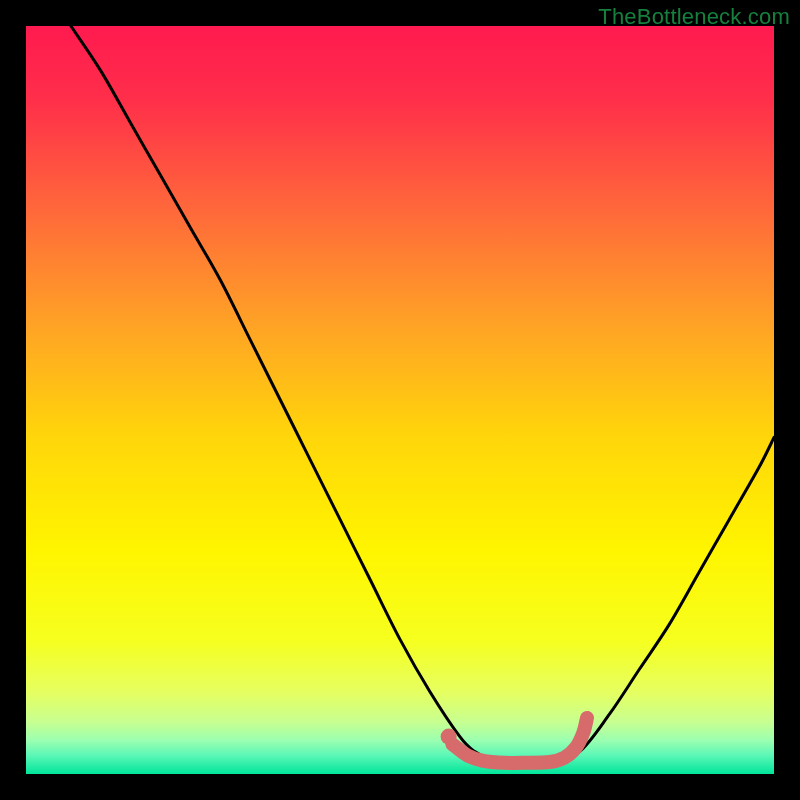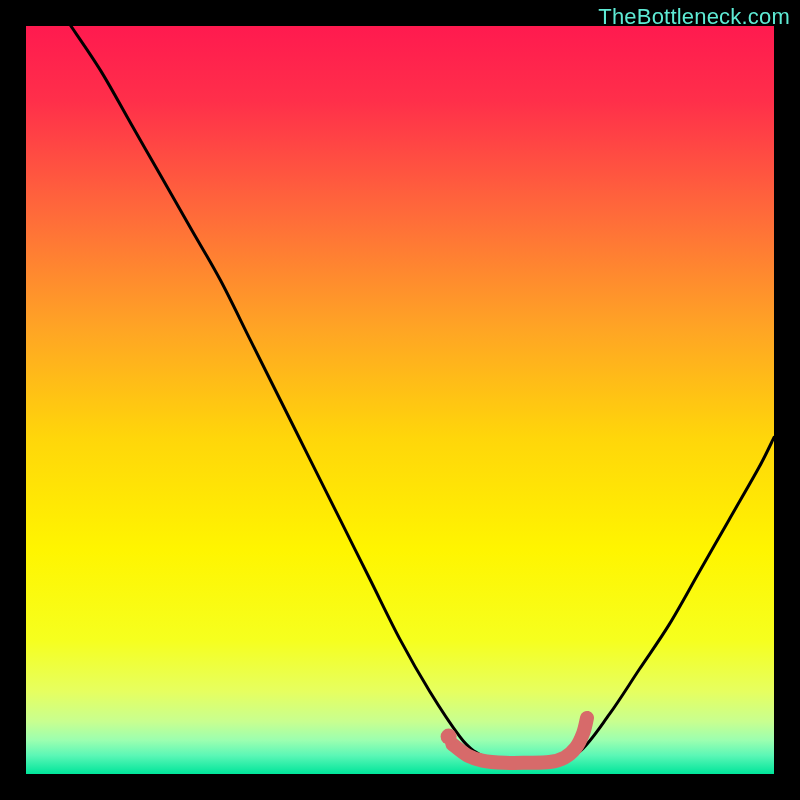--- a/index.html
+++ b/index.html
@@ -24,21 +24,21 @@
     left: 26px;
     top: 26px;
     width: 748px;
     height: 748px;
     overflow: hidden;
   }
   .watermark {
     position: absolute;
     top: 4px;
     right: 10px;
-    color: #5eead4;
+    color: #15803d;
     font-size: 22px;
     font-weight: 500;
     letter-spacing: 0.2px;
     user-select: none;
   }
   svg {
     position: absolute;
     left: 0;
     top: 0;
   }

